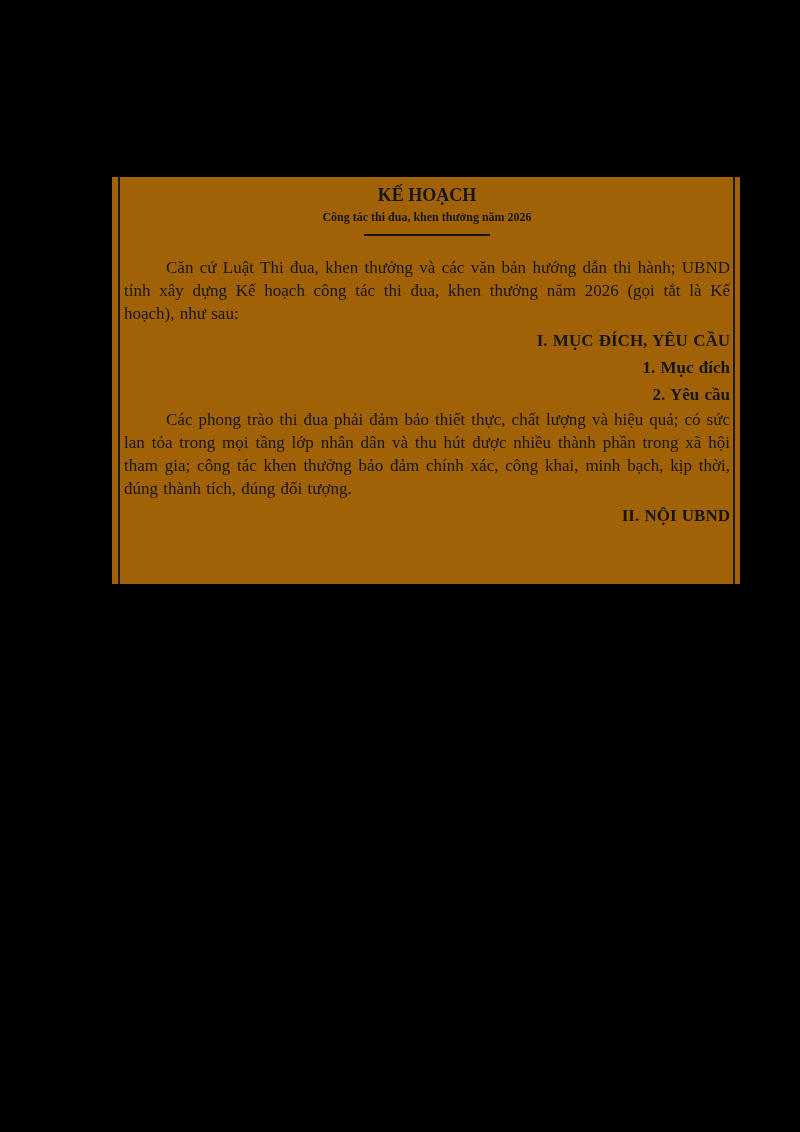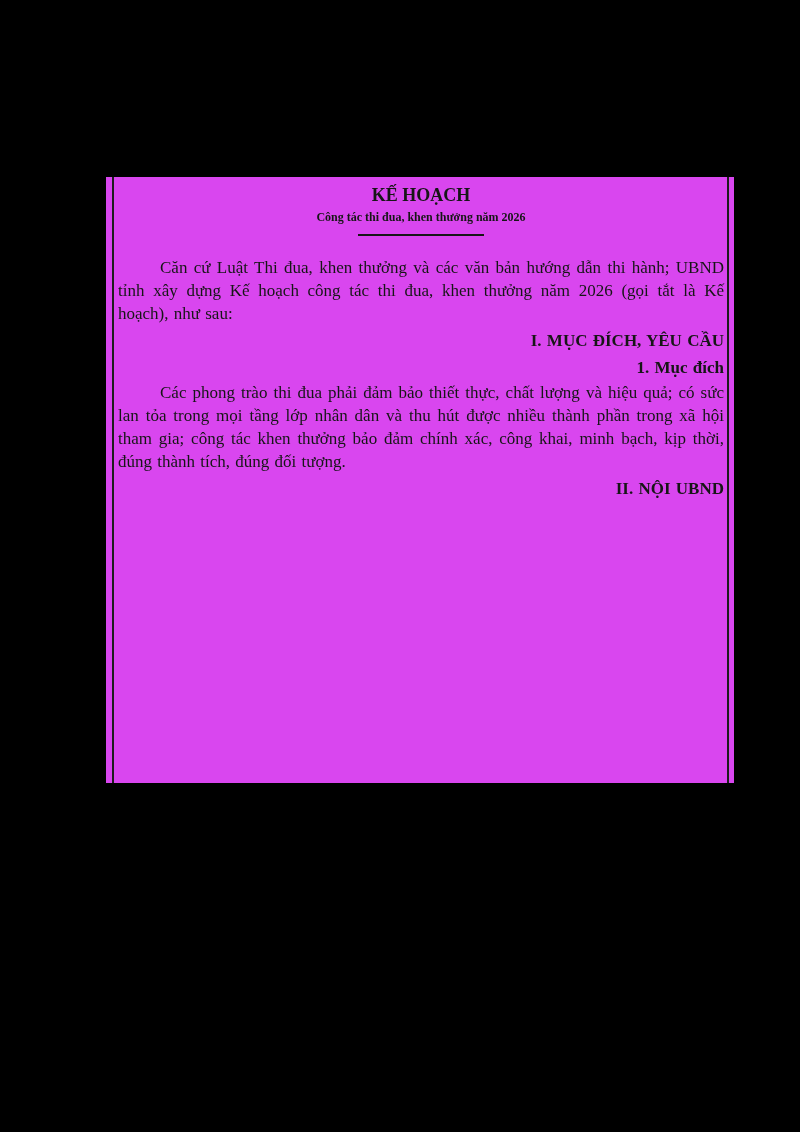--- a/index.html
+++ b/index.html
@@ -5,23 +5,23 @@
   html, body { margin: 0; padding: 0; }
   body {
     width: 800px; height: 1132px;
     background: #000000;
     position: relative;
     overflow: hidden;
     font-family: "Liberation Serif", "DejaVu Serif", serif;
   }
   .page {
     position: absolute;
-    left: 106px; top: 177px;
-    width: 628px; height: 606px;
-    background: #d946ef;
+    left: 112px; top: 177px;
+    width: 628px; height: 407px;
+    background: #a16207;
     overflow: hidden;
   }
   .edge-line {
     position: absolute; top: 0; bottom: 0;
     width: 2px; background: #1c1c1c;
   }
   .edge-line.left  { left: 6px; }
   .edge-line.right { left: 621px; }
   .content {
     position: absolute;
@@ -78,18 +78,19 @@
     <div class="title-rule"></div>
 
     <p class="para">Căn cứ Luật Thi đua, khen thưởng và các văn bản hướng dẫn thi hành; UBND tỉnh xây dựng Kế hoạch công tác thi đua, khen thưởng năm 2026 (gọi tắt là Kế hoạch), như sau:</p>
 
     <p class="hd">I. MỤC ĐÍCH, YÊU CẦU</p>
 
     <p class="hd">1. Mục đích</p>
 
 
 
+    <p class="hd">2. Yêu cầu</p>
 
     <p class="para">Các phong trào thi đua phải đảm bảo thiết thực, chất lượng và hiệu quả; có sức lan tỏa trong mọi tầng lớp nhân dân và thu hút được nhiều thành phần trong xã hội tham gia; công tác khen thưởng bảo đảm chính xác, công khai, minh bạch, kịp thời, đúng thành tích, đúng đối tượng.</p>
 
     <p class="hd">II. NỘI UBND</p>
   </div>
 </div>
 
 </body></html>

